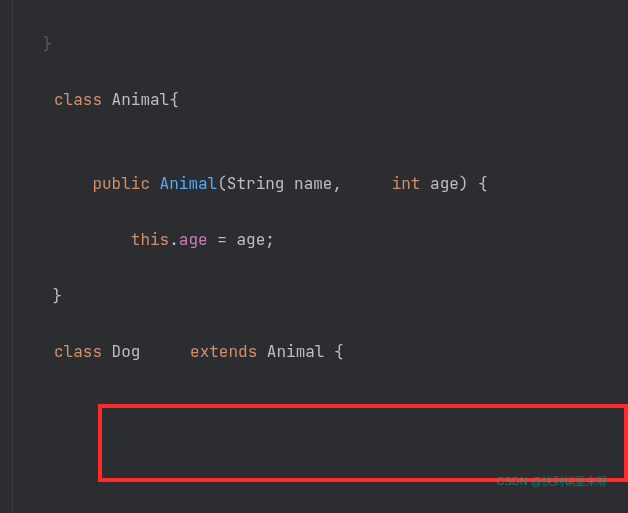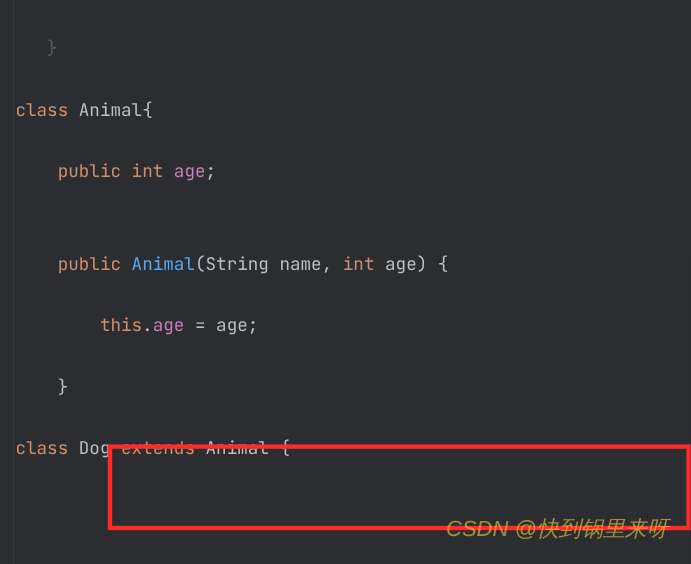--- a/index.html
+++ b/index.html
@@ -23,52 +23,50 @@
     height: 100%;
     background: #2b2d30;
     border-right: 1px solid #3a3c3f;
   }
   .code {
     position: absolute;
     left: 14px;
     top: 2px;
     white-space: pre;
   }
-  .kw { color: #cf8e6d; }      
+  .kw { color: #cf8e6d; margin-left: 40px; }      
   .field { color: #c77dbb; }    
   .method { color: #56a8f5; }
   .highlight-box {
     position: absolute;
     border: 4px solid #ff2a2a;
     pointer-events: none;
   }
   .watermark {
     position: absolute;
     right: 20px;
     bottom: 18px;
-    color: #fde047;
+    color: #14b8a6;
     opacity: 0.55;
     font-family: "Microsoft YaHei", sans-serif;
-    font-size: 20px;
+    font-size: 11px;
     pointer-events: none;
-    font-style: italic;
   }
   .faded-top {
     opacity: 0.3;
   }
 </style>
 </head>
 <body>
 
 <div class="gutter"></div>
 
 <div class="code">
 <div class="faded-top"><span>   }</span></div>
 <div><span class="kw">class</span><span> Animal</span><span>{</span></div>
-<div><span class="kw">    public </span><span class="kw">int </span><span class="field">age</span><span>;</span></div>
 <div></div>
 <div><span class="kw">    public </span><span class="method">Animal</span><span>(</span><span>String </span><span>name</span><span>, </span><span class="kw">int </span><span>age</span><span>) {</span></div>
 <div><span class="kw">        this</span><span>.</span><span class="field">age</span><span> = </span><span>age</span><span>;</span></div>
 <div><span>    }</span></div>
 <div><span class="kw">class</span><span> Dog </span><span class="kw">extends</span><span> Animal {</span></div>
 
 <div></div>
 
 
 

